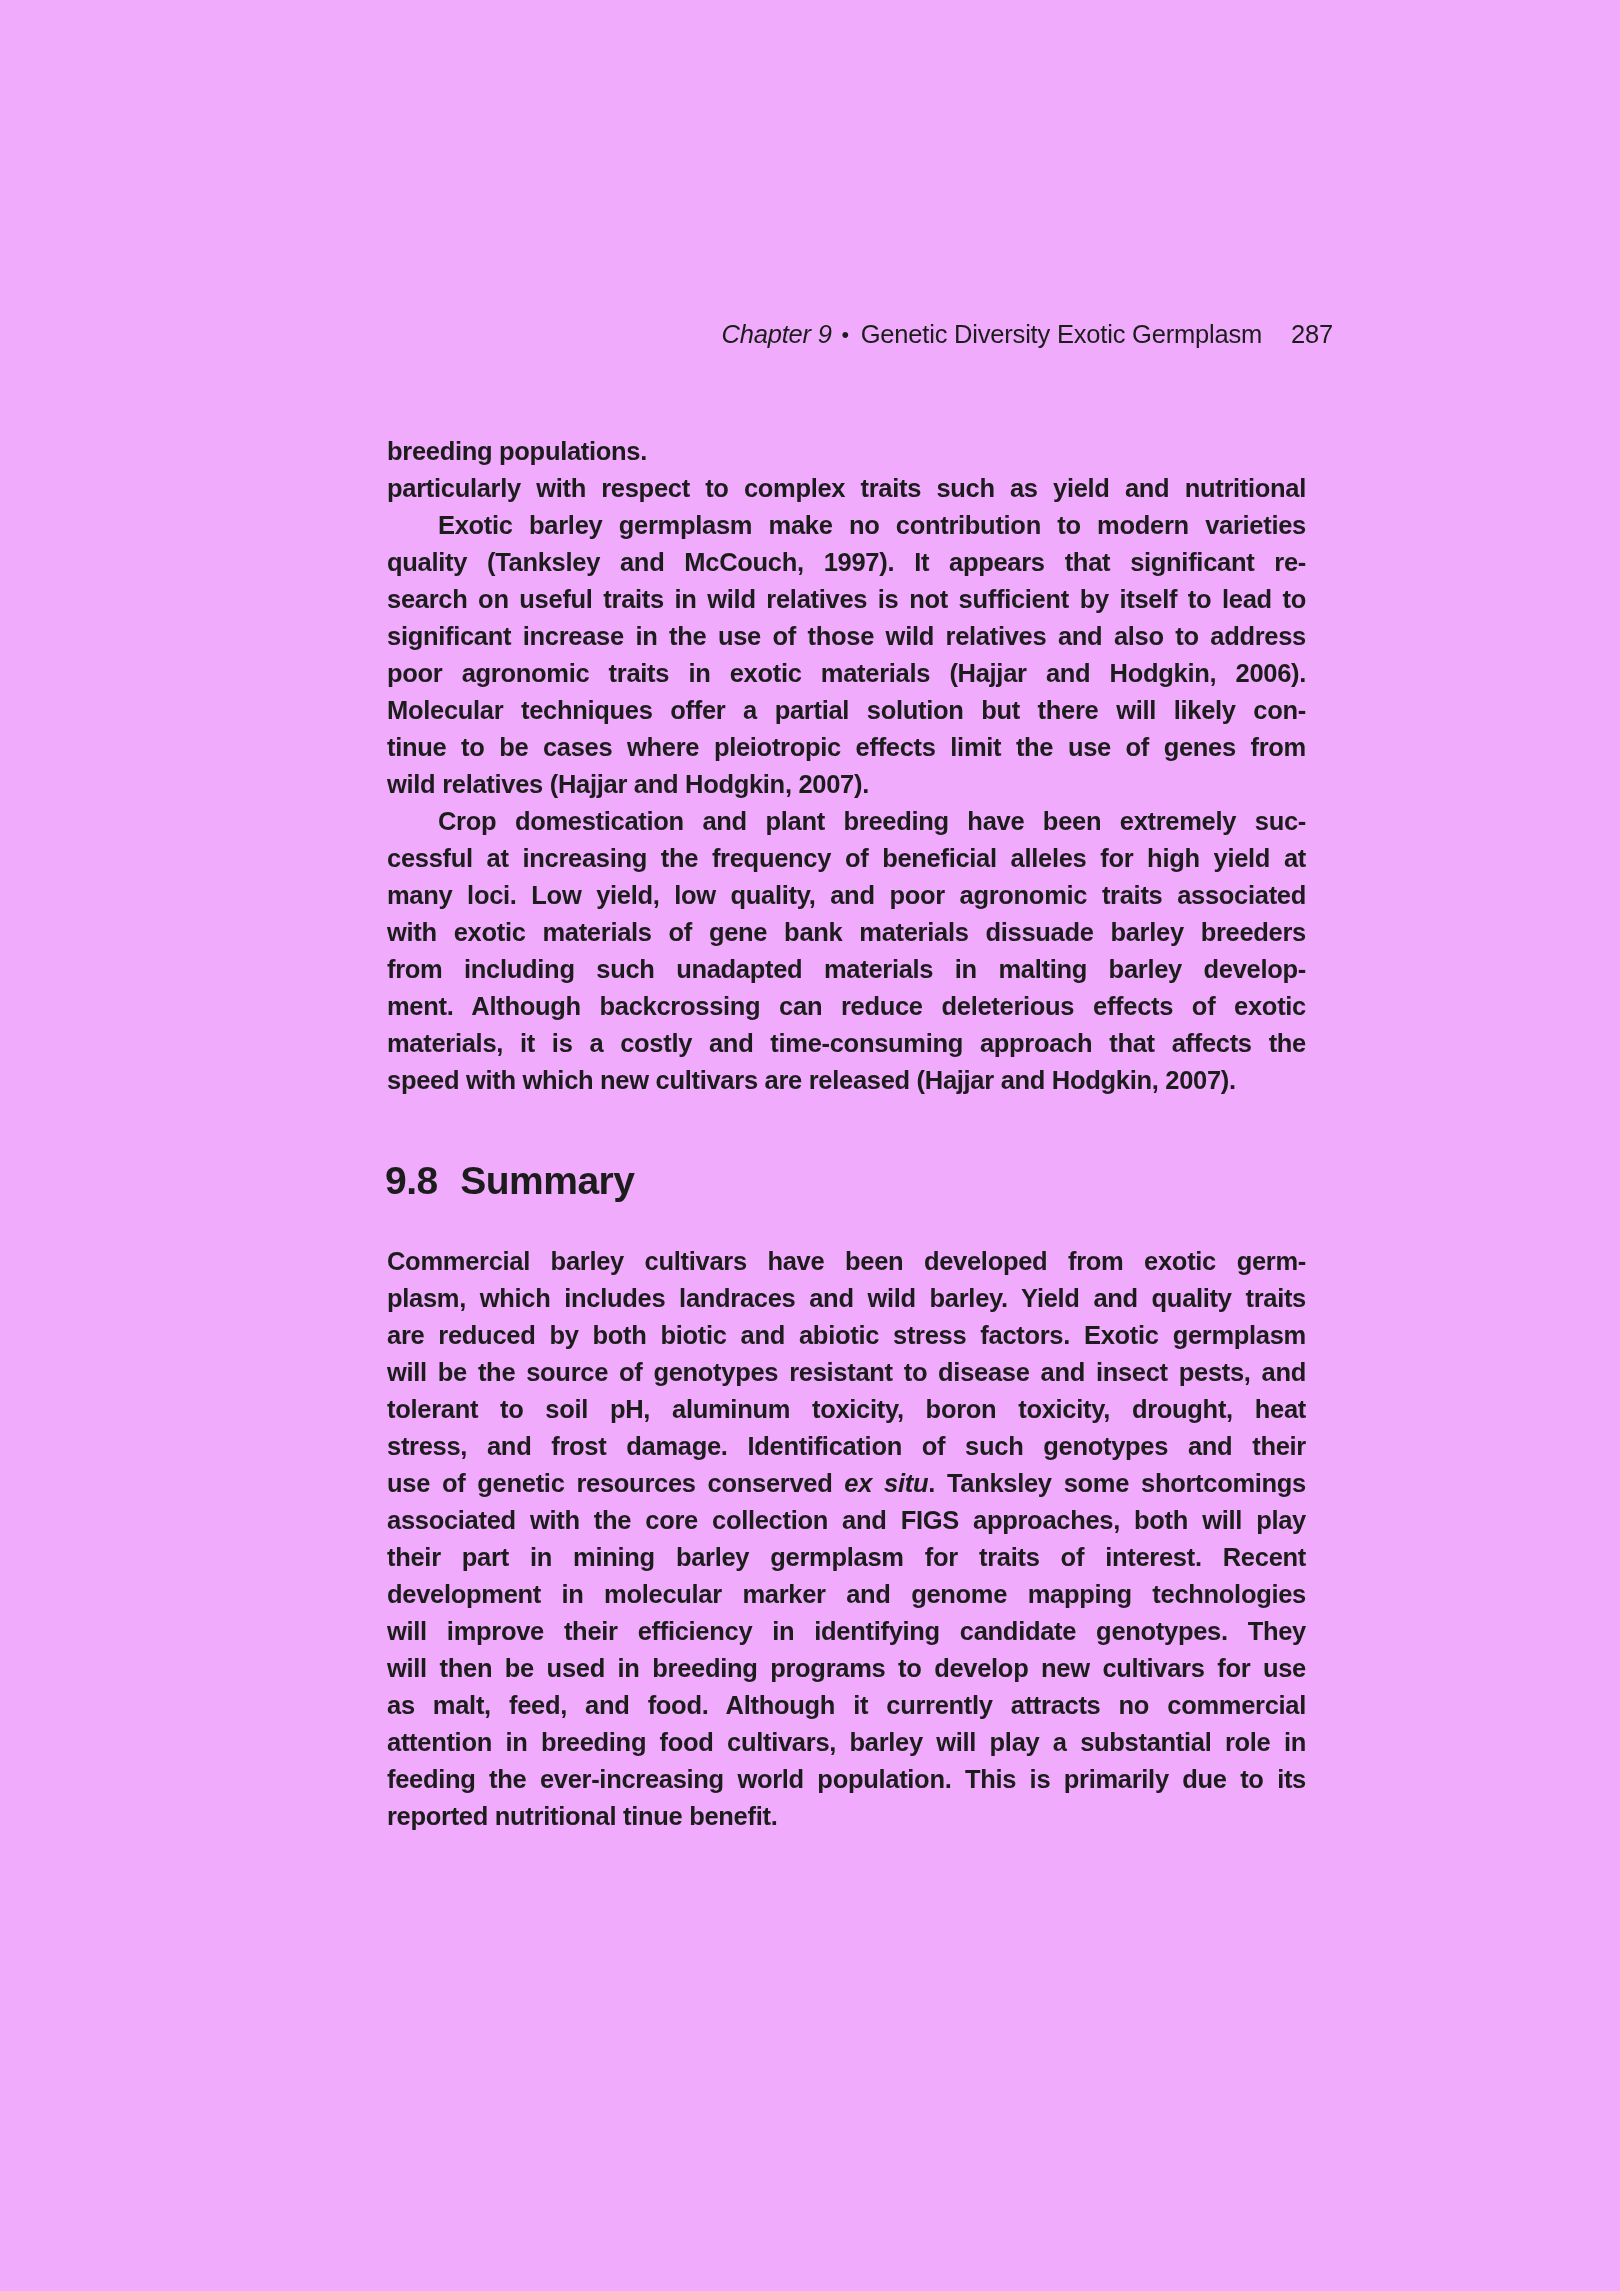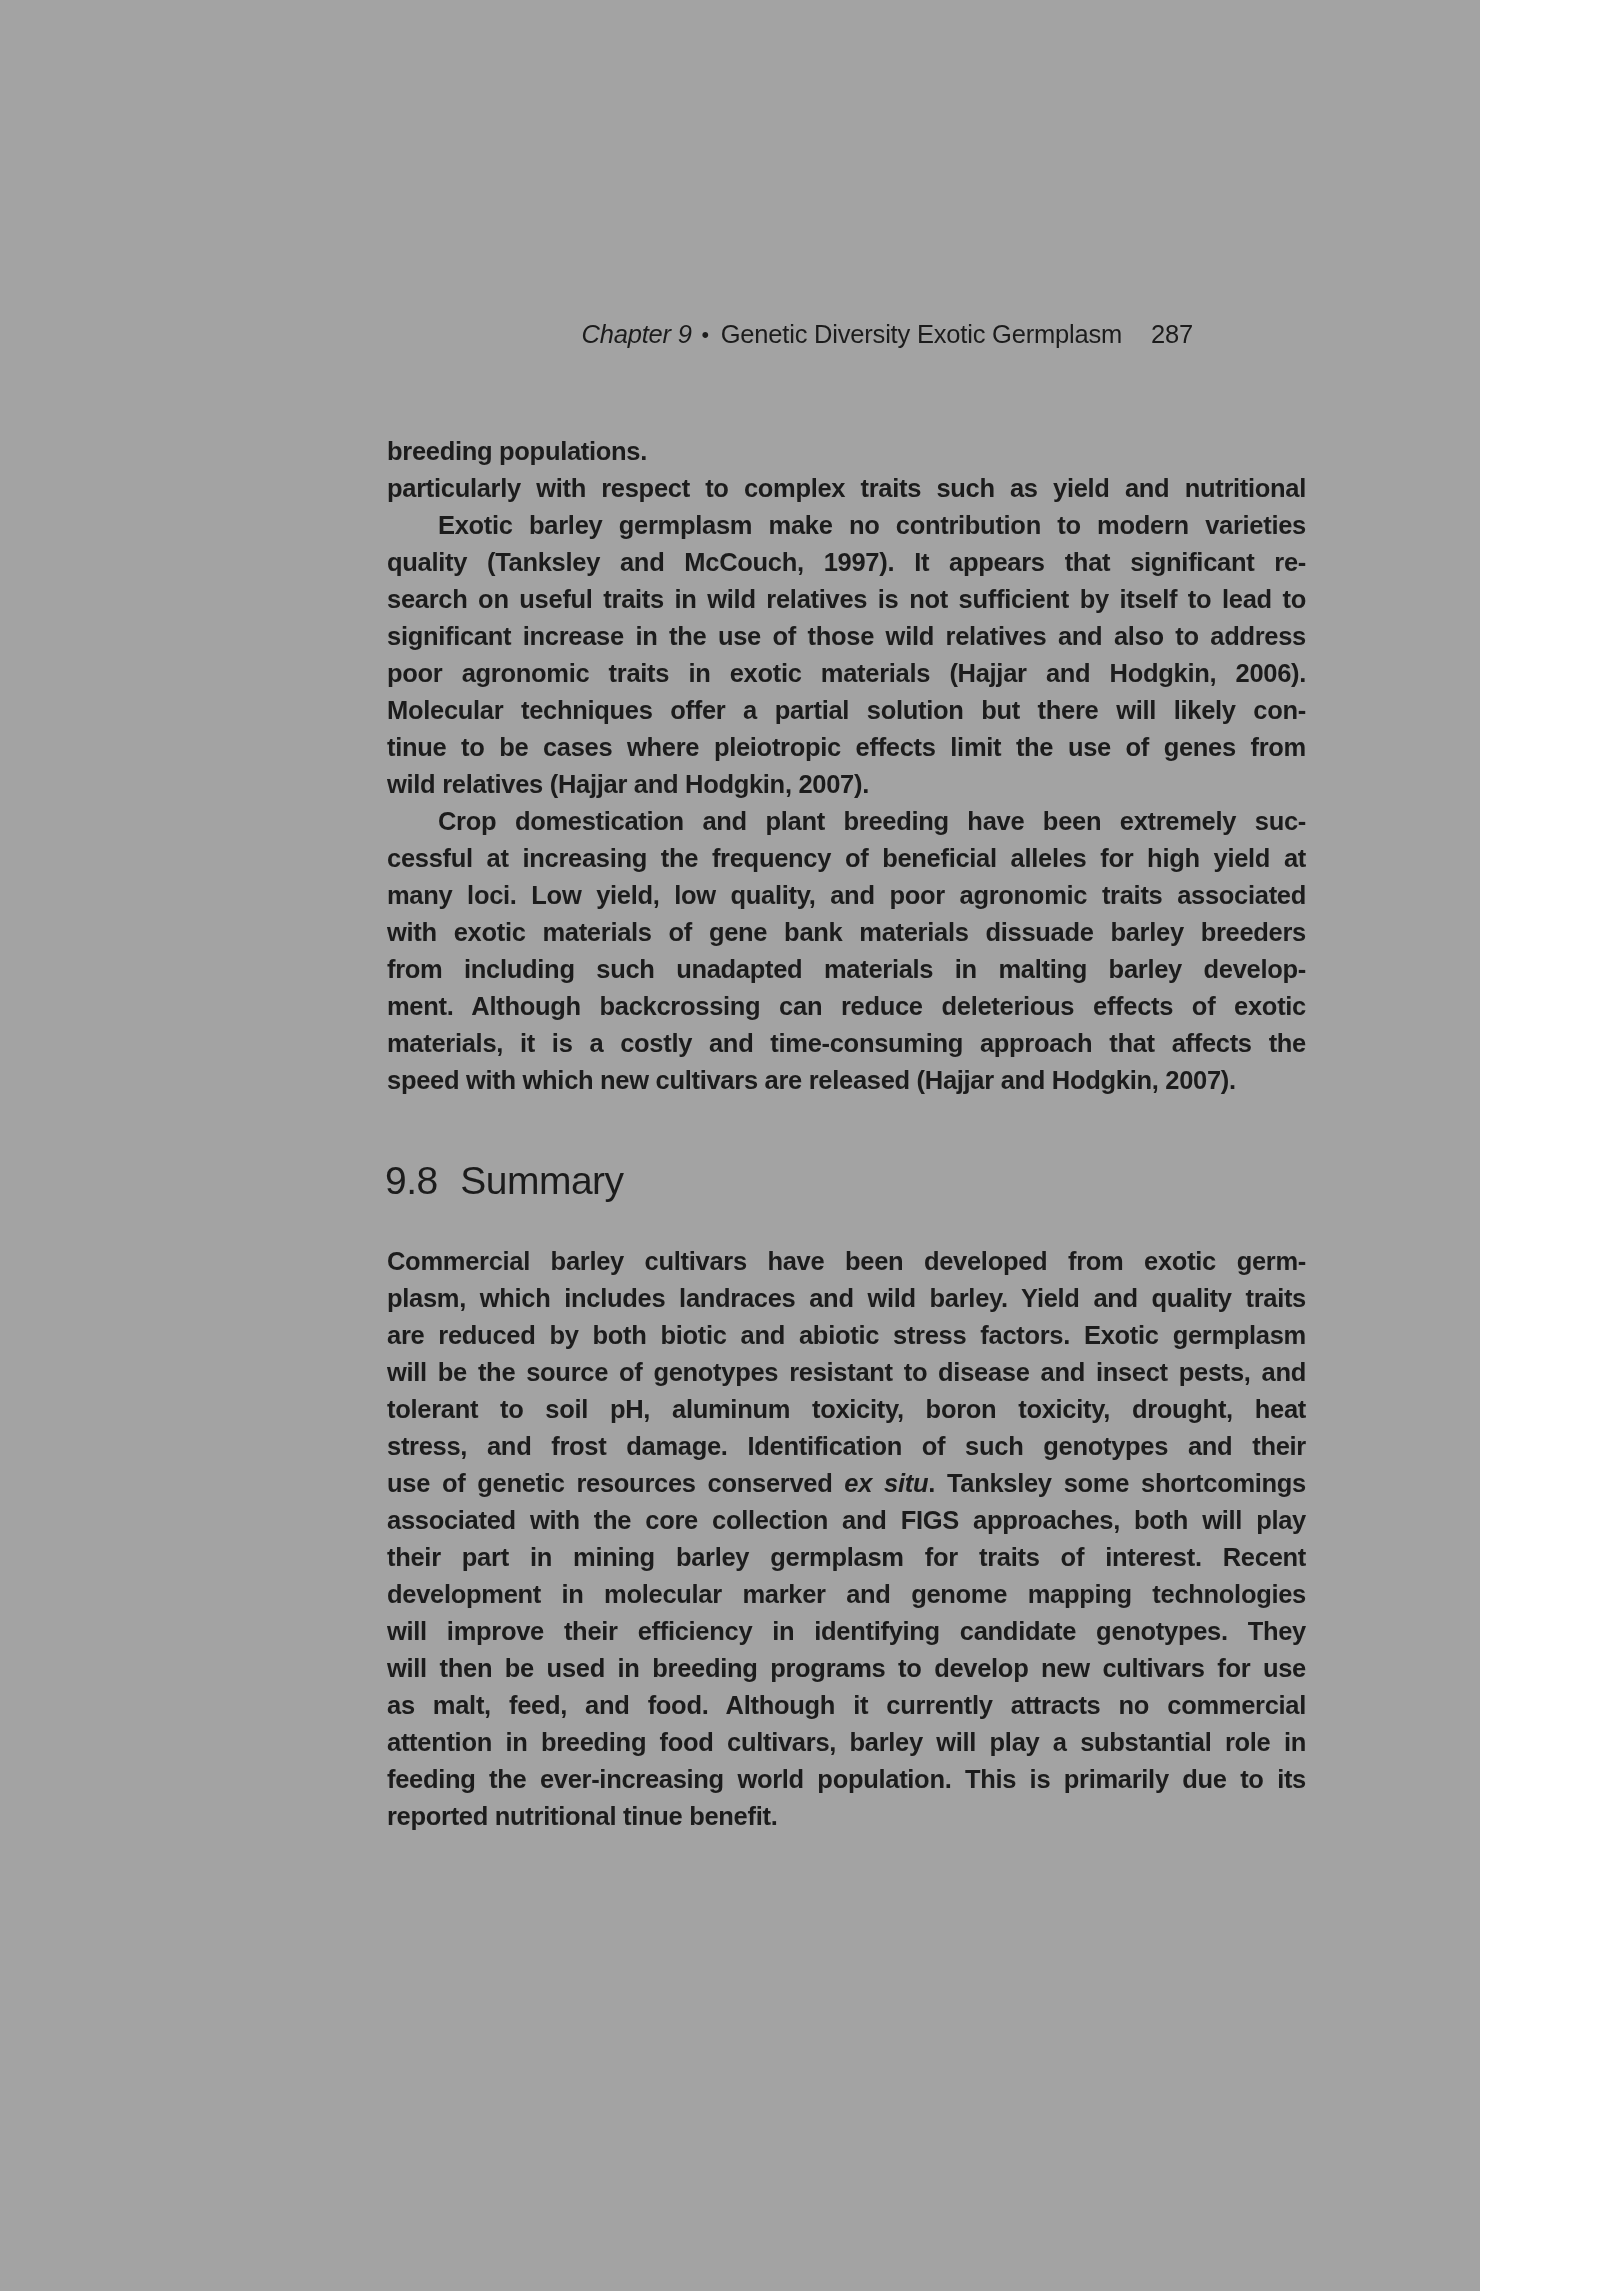--- a/index.html
+++ b/index.html
@@ -2,23 +2,23 @@
 <html><head>
 <meta charset="utf-8">
 <style>
   html, body {
     margin: 0;
     padding: 0;
     background: #ffffff;
   }
   .page {
     position: relative;
-    width: 1480px;
+    width: 1620px;
     height: 2292px;
-    background: #a3a3a3;
+    background: #f0abfc;
     font-family: "Liberation Sans", sans-serif;
     color: #1c1c1c;
     overflow: hidden;
   }
   .running-header {
     position: absolute;
     top: 320px;
     left: 0;
     right: 287px;
     text-align: right;
@@ -66,21 +66,21 @@
   }
   .line em {
     font-style: italic;
   }
   .section-heading {
     position: absolute;
     left: 385px;
     top: 1159px;
     margin: 0;
     font-size: 39px;
-    font-weight: 400;
+    font-weight: 700;
     letter-spacing: -0.5px;
     color: #1c1c1c;
   }
   .section-number {
     margin-right: 22.5px;
   }
 </style>
 </head>
 <body>
 

